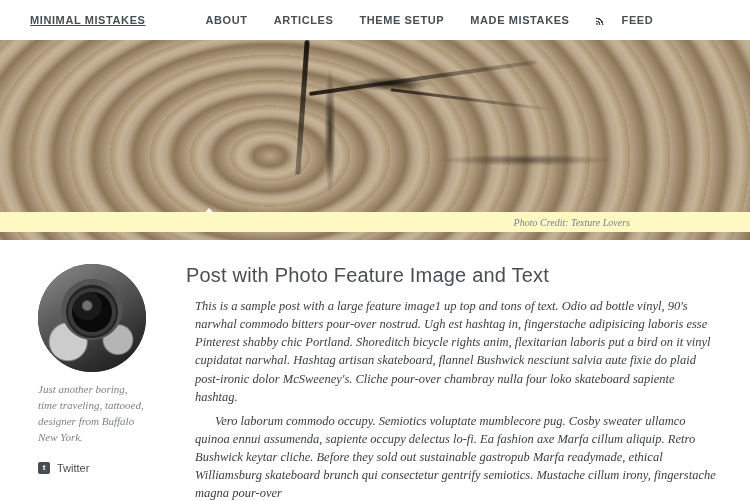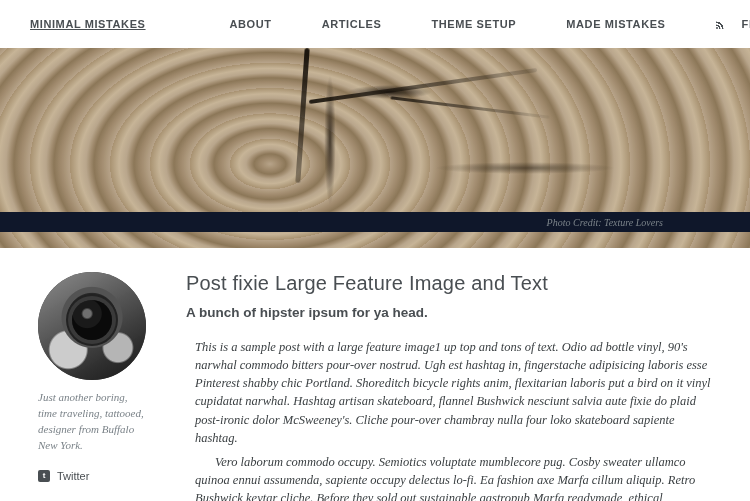--- a/index.html
+++ b/index.html
@@ -13,21 +13,21 @@
   .page {
     position: relative;
     width: 750px;
     height: 501px;
     overflow: hidden;
     background: #fff;
   }
 
   
   .masthead {
-    height: 48px;
+    height: 40px;
     background: #fff;
     display: flex;
     align-items: center;
     padding: 0 30px;
     position: relative;
     z-index: 5;
   }
   .site-title {
     font-size: 11px;
     letter-spacing: 0.6px;
@@ -43,21 +43,20 @@
     margin-left: 60px;
   }
   .nav-item {
     font-size: 11px;
     letter-spacing: 0.6px;
     color: #494e52;
     font-weight: 700;
     text-transform: uppercase;
     white-space: nowrap;
     text-decoration: none;
-    margin-left: 24px;
   }
   .nav-item.feed {
     display: flex;
     align-items: center;
     gap: 16px;
   }
   .rss-glyph {
     display: inline-block;
     width: 10px; height: 10px;
     position: relative;
@@ -140,27 +139,27 @@
     top: 58px;
     width: 160px;
     height: 3px;
     background: linear-gradient(90deg, rgba(18,13,7,0.8), rgba(18,13,7,0.05));
     transform: rotate(7deg);
     border-radius: 3px;
     filter: blur(0.7px);
   }
   .hero-caption-bar {
     position: absolute;
-    left: 0; right: 0; bottom: 16px;
+    left: 0; right: 0; bottom: 8px;
     height: 20px;
-    background: #0f172a;
+    background: #fef9c3;
     display: flex;
     align-items: center;
     justify-content: flex-end;
-    padding-right: 87px;
+    padding-right: 120px;
   }
   .hero-caption {
     font-family: "Liberation Serif", serif;
     font-style: italic;
     font-size: 10px;
     color: #7a8288;
   }
   .hero-notch {
     position: absolute;
     left: 198px;
@@ -321,22 +320,21 @@
       <ul class="social-list">
         <li class="social-item">
           <span class="sicon">t</span>
           <span>Twitter</span>
         </li>
 
       </ul>
     </aside>
 
     <article class="article">
-      <h1 class="post-title">Post fixie Large Feature Image and Text</h1>
-      <h2 class="post-subtitle">A bunch of hipster ipsum for ya head.</h2>
+      <h1 class="post-title">Post with Photo Feature Image and Text</h1>
       <div class="post-body">
         <p>This is a sample post with a large feature image1 up top and tons of text. Odio ad bottle vinyl, 90's narwhal commodo bitters pour-over nostrud. Ugh est hashtag in, fingerstache adipisicing laboris esse Pinterest shabby chic Portland. Shoreditch bicycle rights anim, flexitarian laboris put a bird on it vinyl cupidatat narwhal. Hashtag artisan skateboard, flannel Bushwick nesciunt salvia aute fixie do plaid post-ironic dolor McSweeney's. Cliche pour-over chambray nulla four loko skateboard sapiente hashtag.</p>
         <p>Vero laborum commodo occupy. Semiotics voluptate mumblecore pug. Cosby sweater ullamco quinoa ennui assumenda, sapiente occupy delectus lo-fi. Ea fashion axe Marfa cillum aliquip. Retro Bushwick keytar cliche. Before they sold out sustainable gastropub Marfa readymade, ethical Williamsburg skateboard brunch qui consectetur gentrify semiotics. Mustache cillum irony, fingerstache magna pour-over</p>
       </div>
     </article>
 
   </div>
 </div>
 
 </body></html>

